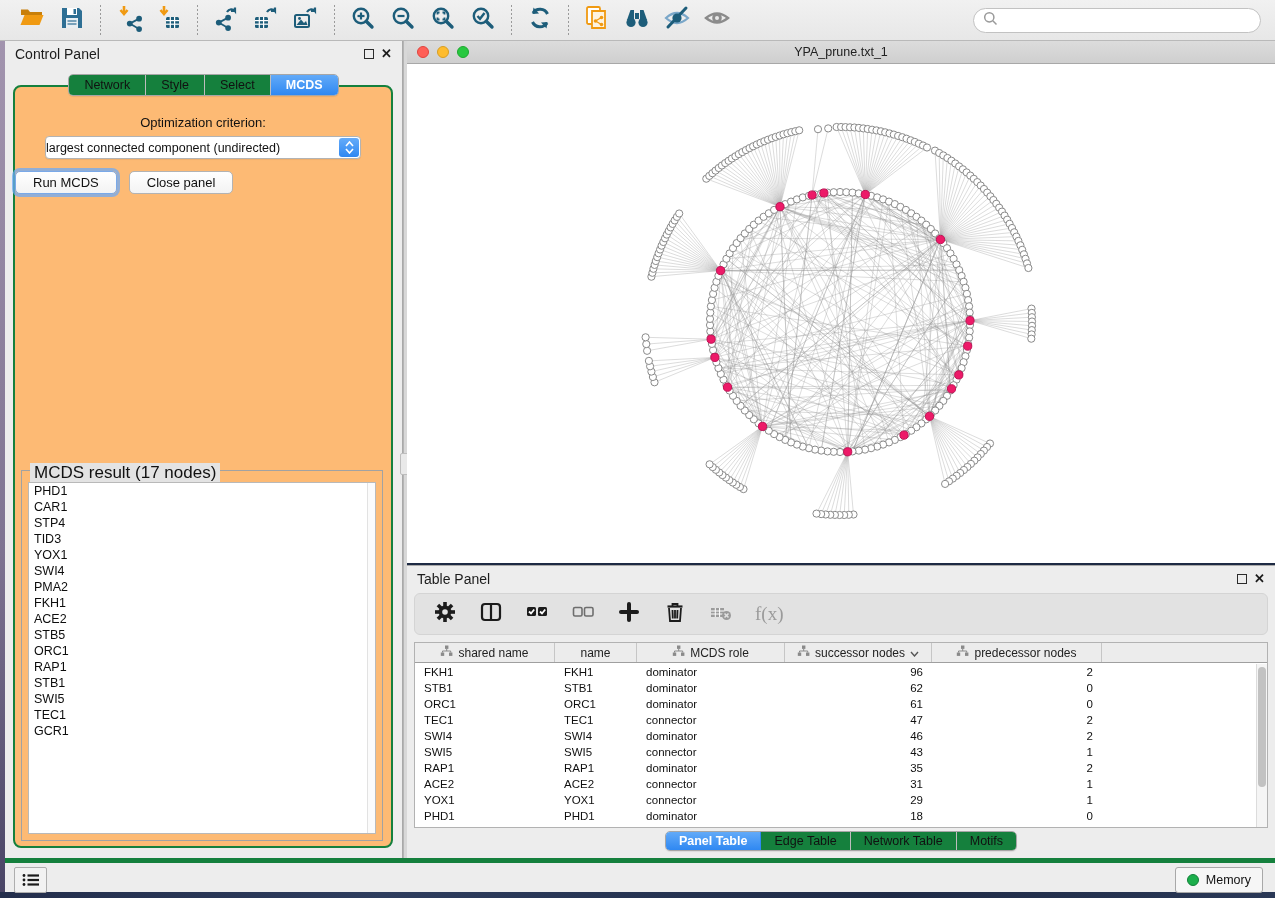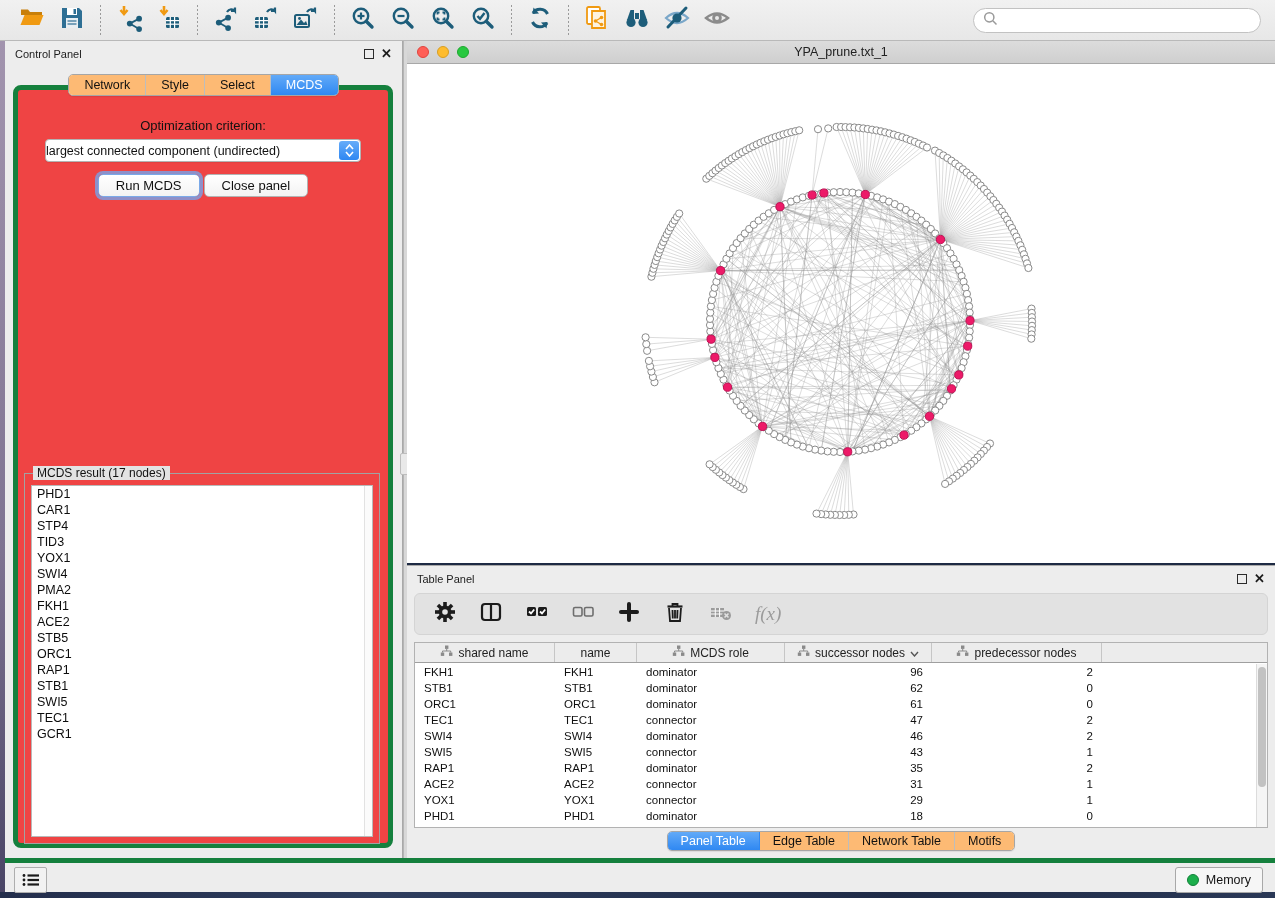--- a/index.html
+++ b/index.html
@@ -20,46 +20,46 @@
   
   .left-strip { position:absolute; left:0; top:41px; width:5px; height:851px;
     background:linear-gradient(#a294ae,#7e7391 60%,#4a4566); }
   .bottom-strip { position:absolute; left:0; top:892px; width:1275px; height:6px;
     background:linear-gradient(90deg,#232e4c,#2e3d5e 30%,#1f2b47 70%,#2a3856); }
 
   
   .control-panel { position:absolute; left:5px; top:41px; width:398px; height:817px;
     background:#ededed; border-right:1px solid #a9a9a9; }
   .panel-title-row { position:absolute; left:0; top:0; right:0; height:26px; display:flex; align-items:center; }
-  .panel-title { font-size:11px; color:#1c1c1c; padding-left:10px; }
+  .panel-title { font-size:14px; color:#1c1c1c; padding-left:10px; }
   .win-btns { margin-left:auto; display:flex; align-items:center; gap:7px; padding-right:10px; }
   .float-btn { width:10px; height:10px; border:1.6px solid #2b2b2b; display:inline-block; }
   .close-btn { font-size:13px; font-weight:bold; color:#1b1b1b; line-height:10px; }
 
   .cp-tabs { position:absolute; top:33px; left:0; right:0; display:flex; justify-content:center; z-index:3; }
   .seg { display:flex; border:1px solid #a6a6a6; border-radius:5px; overflow:hidden; background:#fff; box-shadow:0 1px 1px rgba(0,0,0,.08); }
-  .seg-tab { font-size:12.5px; color:#111; padding:3px 15px; background:#fdba74; border-right:1px solid #bdbdbd; }
+  .seg-tab { font-size:12.5px; color:#111; padding:3px 15px; background:#15803d; border-right:1px solid #bdbdbd; }
   .seg-tab:last-child { border-right:none; }
-  .seg-tab.active { background:linear-gradient(#62aaf8,#2f88f2); color:#fff; border-right-color:#2f88f2; }
+  .seg-tab.active { background:linear-gradient(#62aaf8,#2f88f2); color:#fff; border-right-color:#2f88f2;font-weight:bold; }
 
   .cp-inner { position:absolute; left:8px; right:9px; top:44px; bottom:10px;
-    background:#ef4444; border:5px solid #15803d; border-radius:8px; }
+    background:#fdba74; border:2px solid #15803d; border-radius:8px; }
   .opt-label { position:absolute; top:28px; left:0; right:0; text-align:center; font-size:13px; color:#111; }
   .opt-select { position:absolute; top:49px; left:50%; transform:translateX(-50%); width:316px; height:23px;
     background:#fff; border:1px solid #b3b3b3; border-radius:4px; display:flex; align-items:center; box-shadow:0 1px 1px rgba(0,0,0,.06); }
   .opt-select-text { font-size:12.5px; color:#111; padding-left:0; white-space:nowrap; }
   .opt-stepper { position:absolute; right:1px; top:1px; width:20px; height:19px; border-radius:3px;
     background:linear-gradient(#66acf9,#2e87f2); display:flex; flex-direction:column; align-items:center; justify-content:center; gap:1px; }
-  .btn-row { position:absolute; top:84px; left:0; right:0; display:flex; justify-content:center; gap:4px; }
+  .btn-row { position:absolute; top:84px; left:0; right:0; display:flex; gap:12px; }
   .mac-btn { height:23px; background:linear-gradient(#ffffff,#f3f3f3); border:1px solid #b3b3b3; border-radius:5px;
     font-size:13px; color:#111; padding:0 17px; display:flex; align-items:center; }
   .mac-btn.focused { box-shadow:0 0 0 3px rgba(110,170,246,.75); border-color:#7aa9e8; }
 
   .result-group { position:absolute; left:6px; right:8px; top:383px; height:371px; border:1px solid #a2a2a2; }
-  .result-legend { position:absolute; top:-8px; left:8px; background:#e3e3e3; padding:0 4px; font-size:12px; color:#111; }
+  .result-legend { position:absolute; top:-8px; left:8px; background:#e3e3e3; padding:0 4px; font-size:17px; color:#111; }
   .result-list { position:absolute; left:6px; right:6px; top:11px; bottom:6px; background:#fff; border:1px solid #b9b9b9; overflow:hidden; }
   .result-scroll { position:absolute; right:0; top:0; bottom:0; width:8px; background:#fbfbfb; border-left:1px solid #e2e2e2; }
   .result-item { font-size:12.5px; color:#0d0d0d; line-height:16px; padding-left:5px; }
 
   .vsplitter { position:absolute; left:403px; top:41px; width:4px; height:817px; background:#d8d8d8; border-left:1px solid #b5b5b5; }
   .vsplit-handle { position:absolute; top:412px; left:-4px; width:10px; height:22px; background:#e9e9e9; border:1px solid #bdbdbd; border-radius:2px; }
 
   
   .network-window { position:absolute; left:407px; top:41px; width:868px; height:522px; background:#fff; }
   .net-titlebar { position:absolute; left:0; top:0; right:0; height:23px;
@@ -70,21 +70,21 @@
   .tl.yellow { background:#febc2e; border:1px solid #d89e22; }
   .tl.green { background:#28c840; border:1px solid #1ea82f; }
   .net-title { position:absolute; left:0; right:0; text-align:center; font-size:12.5px; color:#222; }
   .net-canvas { position:absolute; left:0; top:23px; right:0; bottom:0; background:#fff; }
 
   
   .table-panel { position:absolute; left:407px; top:565px; width:868px; height:293px; background:#ededed; border-top:1px solid #a9a9a9; }
   .tp-toolbar { position:absolute; left:7px; right:7px; top:27px; height:42px; background:#e2e2e2;
     border:1px solid #d4d4d4; border-radius:6px; display:flex; align-items:center; padding-left:18px; gap:22px; }
   .tp-icon { display:flex; align-items:center; justify-content:center; }
-  .fx-label { font-family:"Liberation Serif", serif; font-style:italic; font-size:19px; color:#9b9b9b; }
+  .fx-label { font-family:"Liberation Serif", serif; font-size:19px; color:#9b9b9b; }
 
   .tp-table { position:absolute; left:7px; right:7px; top:76px; height:186px; background:#fff; border:1px solid #b2b2b2; overflow:hidden; }
   .tbl-header { display:flex; height:20px; background:#ececec; border-bottom:1px solid #9f9f9f; }
   .th { display:flex; align-items:center; justify-content:center; gap:5px; font-size:12px; color:#222; border-right:1px solid #c6c6c6; position:relative; }
   .tbl-body { position:absolute; left:0; right:11px; top:21px; bottom:0; }
   .tr { display:flex; height:16px; align-items:center; }
   .td { font-size:11.5px; color:#101010; white-space:nowrap; overflow:hidden; }
   .td.left { text-align:left; padding-left:9px; }
   .td.right { text-align:right; padding-right:9px; }
   .tbl-scroll { position:absolute; right:0; top:21px; bottom:0; width:11px; background:#f5f5f5; border-left:1px solid #dcdcdc; }

